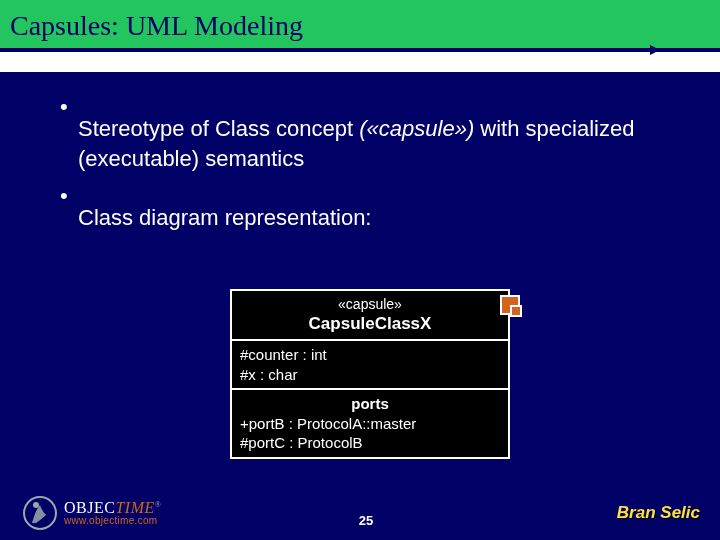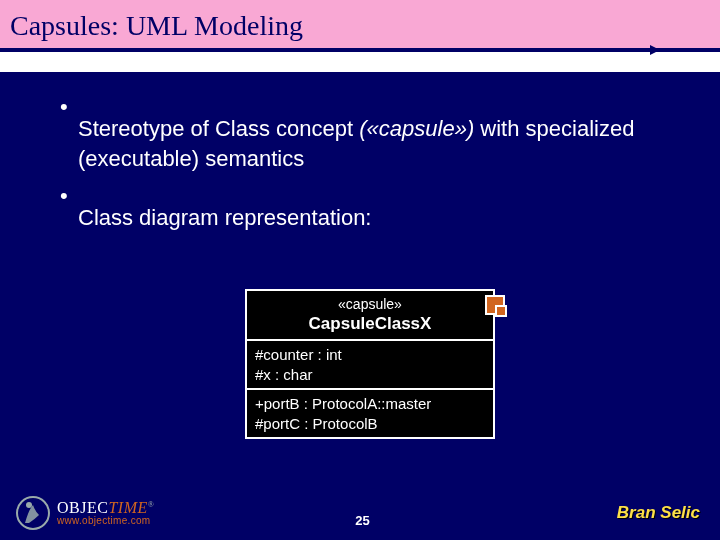--- a/index.html
+++ b/index.html
@@ -4,21 +4,21 @@
 <style>
   * { margin: 0; padding: 0; box-sizing: border-box; }
   html, body { width: 720px; height: 540px; overflow: hidden; }
   body {
     background: #000066;
     font-family: Arial, Helvetica, sans-serif;
     color: #fff;
     position: relative;
   }
   .title-area {
-    background: #f9a8d4;
+    background: #22c55e;
     padding: 10px 10px 6px 10px;
   }
   .title {
     color: #000066;
     font-family: Georgia, "Times New Roman", serif;
     font-size: 28px;
     font-weight: 400;
   }
   .hr-wrap {
     position: relative;
@@ -64,21 +64,21 @@
     padding-top: 2px;
   }
   ul.bullets li .txt { flex: 1; margin-top: 24px; }
   .italic { font-style: italic; }
   .uml-wrap {
     display: flex;
     justify-content: center;
     margin-top: 56px;
   }
   .uml {
-    width: 250px;
+    width: 280px;
     background: #000;
     position: relative;
   }
   .uml-compartment {
     border: 2px solid #fff;
     padding: 4px 8px;
     font-size: 15px;
     line-height: 1.3;
   }
   .uml-compartment + .uml-compartment { border-top: none; }
@@ -103,21 +103,21 @@
   }
   .port-inner {
     position: absolute;
     left: 10px; top: 10px;
     width: 12px; height: 12px;
     border: 2px solid #fff;
     background: #d1651f;
   }
   .footer {
     position: absolute;
-    left: 5px; right: 0; bottom: 0;
+    left: 12px; right: 0; bottom: 0;
     height: 54px;
     display: flex;
     align-items: center;
     padding: 0 20px 0 10px;
   }
   .logo {
     display: flex;
     align-items: center;
     gap: 6px;
   }
@@ -196,20 +196,21 @@
       </div>
       <div class="uml-compartment uml-name-row">
         <div class="stereo">«capsule»</div>
         <div class="clsname">CapsuleClassX</div>
       </div>
       <div class="uml-compartment">
         <div>#counter : int</div>
         <div>#x : char</div>
       </div>
       <div class="uml-compartment">
+        <div class="ports-label">ports</div>
         <div>+portB : ProtocolA::master</div>
         <div>#portC : ProtocolB</div>
       </div>
     </div>
   </div>
 </div>
 
 <div class="footer">
   <div class="logo">
     <div class="logo-mark">

